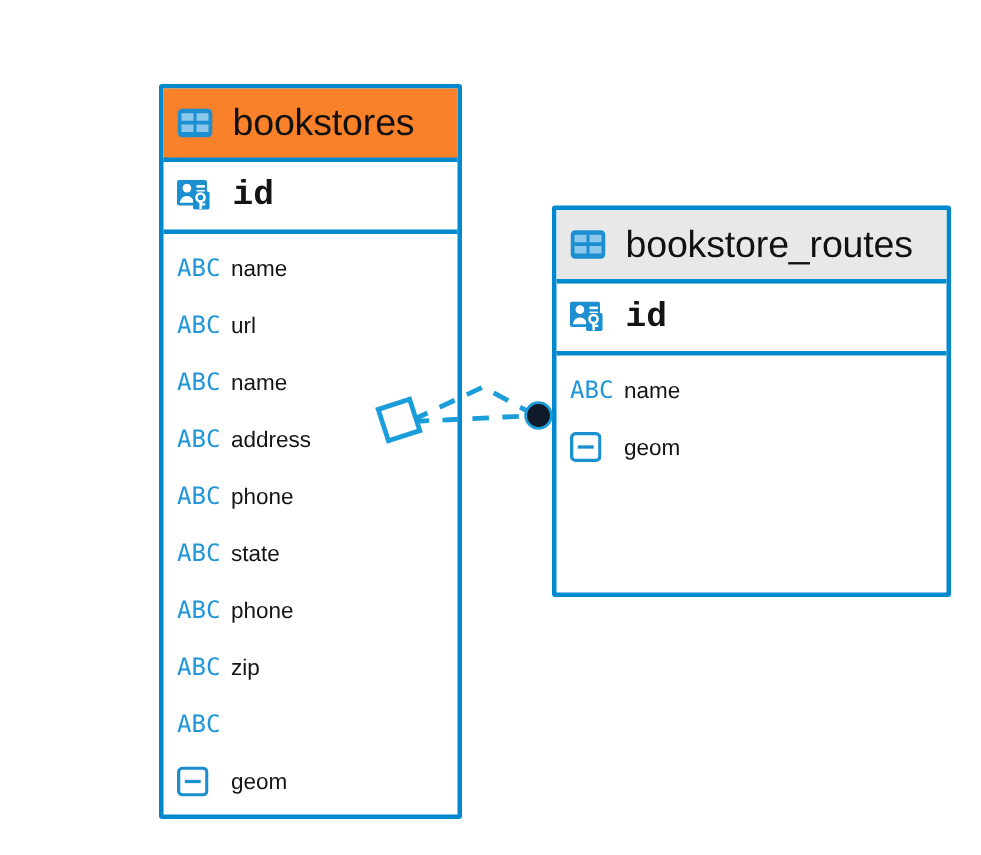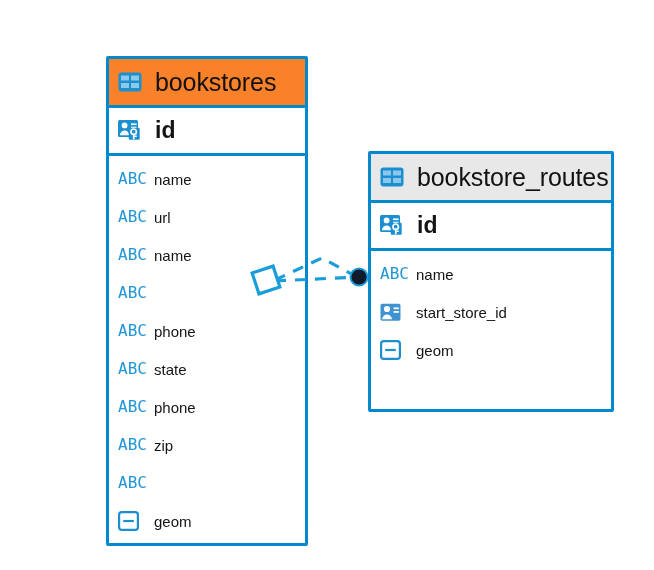--- a/index.html
+++ b/index.html
@@ -60,21 +60,21 @@
 
   .row {
     display: flex;
     align-items: center;
     box-sizing: border-box;
     height: 38px;
     padding: 0 9px;
     gap: 9px;
     white-space: nowrap;
   }
-  .row.pk { height: 45px; }
+  .row.pk { height: 45px; font-family: Liberation Mono, monospace; }
 
   .row-label {
     font-size: 15px;
     color: #141414;
     line-height: 1;
   }
   .row.pk .row-label {
     font-weight: bold;
     font-size: 23px;
   }
@@ -181,20 +181,21 @@
         <span class="icon-slot small">
           <span class="abc-icon">ABC</span>
         </span>
         <span class="row-label">name</span>
       </div>
 
       <div class="row">
         <span class="icon-slot small">
           <span class="abc-icon">ABC</span>
         </span>
+        <span class="row-label">address</span>
       </div>
 
       <div class="row">
         <span class="icon-slot small">
           <span class="abc-icon">ABC</span>
         </span>
         <span class="row-label">phone</span>
       </div>
 
       <div class="row">
@@ -230,21 +231,21 @@
             <rect x="1.1" y="1.1" width="18.8" height="17.8" rx="2.6" fill="none" stroke="#1b8fd0" stroke-width="2.2"></rect>
             <rect x="5.2" y="8.9" width="10.6" height="2.2" fill="#1b8fd0"></rect>
           </svg>
         </span>
         <span class="row-label">geom</span>
       </div>
 
     </div>
   </div>
 
-  <div class="entity" id="entity-bookstore-routes" style="left:368px; top:151px; width:246px; height:261px;">
+  <div class="entity" id="entity-bookstore-routes" style="left:368px; top:137px; width:266px; height:261px;">
 
     <div class="entity-header grey">
       <span class="icon-slot">
         <svg class="icon" width="24" height="20" viewBox="0 0 24 20" aria-hidden="true">
           <rect x="0.5" y="0.5" width="23" height="19" rx="3" ry="3" fill="#1b8fd0"></rect>
           <rect x="3" y="3.5" width="8" height="5" fill="#8cc8ea"></rect>
           <rect x="13" y="3.5" width="8" height="5" fill="#8cc8ea"></rect>
           <rect x="3" y="11" width="8" height="5" fill="#8cc8ea"></rect>
           <rect x="13" y="11" width="8" height="5" fill="#8cc8ea"></rect>
         </svg>
@@ -276,32 +277,20 @@
 
     <div class="fields">
 
       <div class="row">
         <span class="icon-slot small">
           <span class="abc-icon">ABC</span>
         </span>
         <span class="row-label">name</span>
       </div>
 
-      <div class="row">
-        <span class="icon-slot small">
-          <svg class="icon" width="22" height="19" viewBox="0 0 22 19" aria-hidden="true">
-            <rect x="0.5" y="0.8" width="20" height="17" rx="1.8" fill="#3e93d0"></rect>
-            <circle cx="7.0" cy="6.0" r="3.1" fill="#ffffff"></circle>
-            <path d="M2.0 16.3c0.4-3.2 2.6-4.9 5.0-4.9s4.6 1.7 5.0 4.9z" fill="#ffffff"></path>
-            <rect x="13.6" y="4.4" width="5.3" height="1.8" fill="#ffffff"></rect>
-            <rect x="13.6" y="8.0" width="5.3" height="1.8" fill="#ffffff"></rect>
-          </svg>
-        </span>
-        <span class="row-label">start_store_id</span>
-      </div>
 
 
       <div class="row">
         <span class="icon-slot small">
           <svg class="icon" width="21" height="20" viewBox="0 0 21 20" aria-hidden="true">
             <rect x="1.1" y="1.1" width="18.8" height="17.8" rx="2.6" fill="none" stroke="#1b8fd0" stroke-width="2.2"></rect>
             <rect x="5.2" y="8.9" width="10.6" height="2.2" fill="#1b8fd0"></rect>
           </svg>
         </span>
         <span class="row-label">geom</span>

